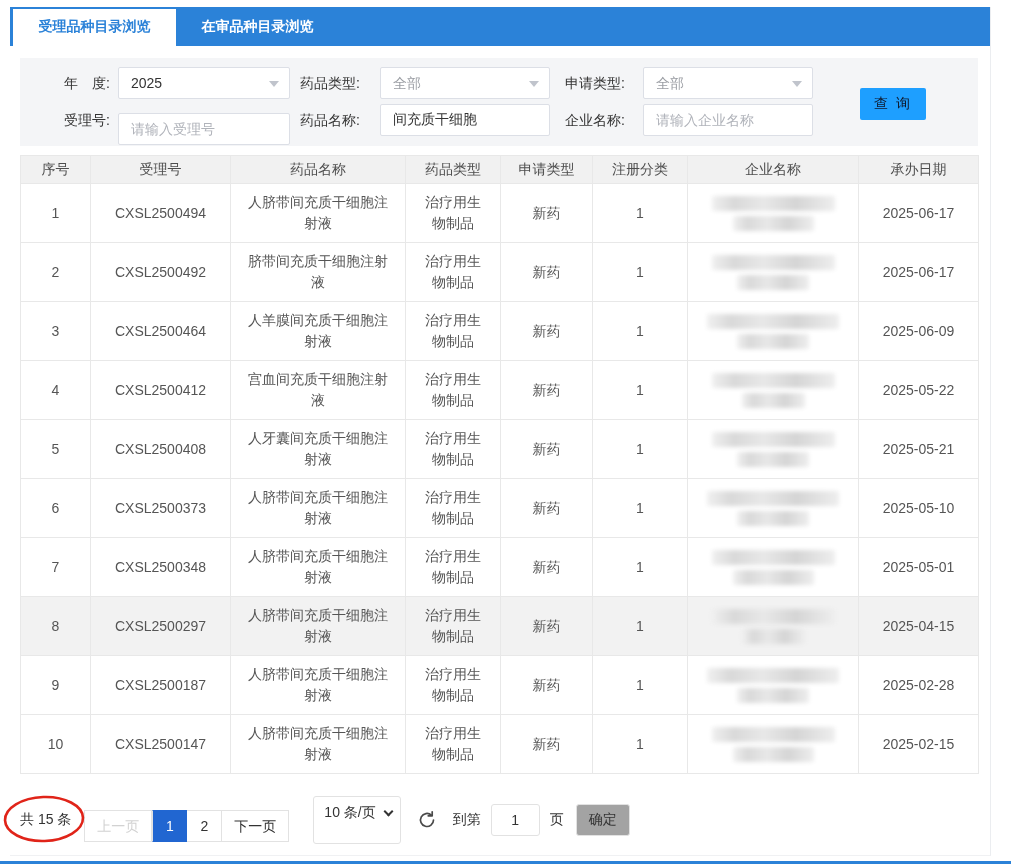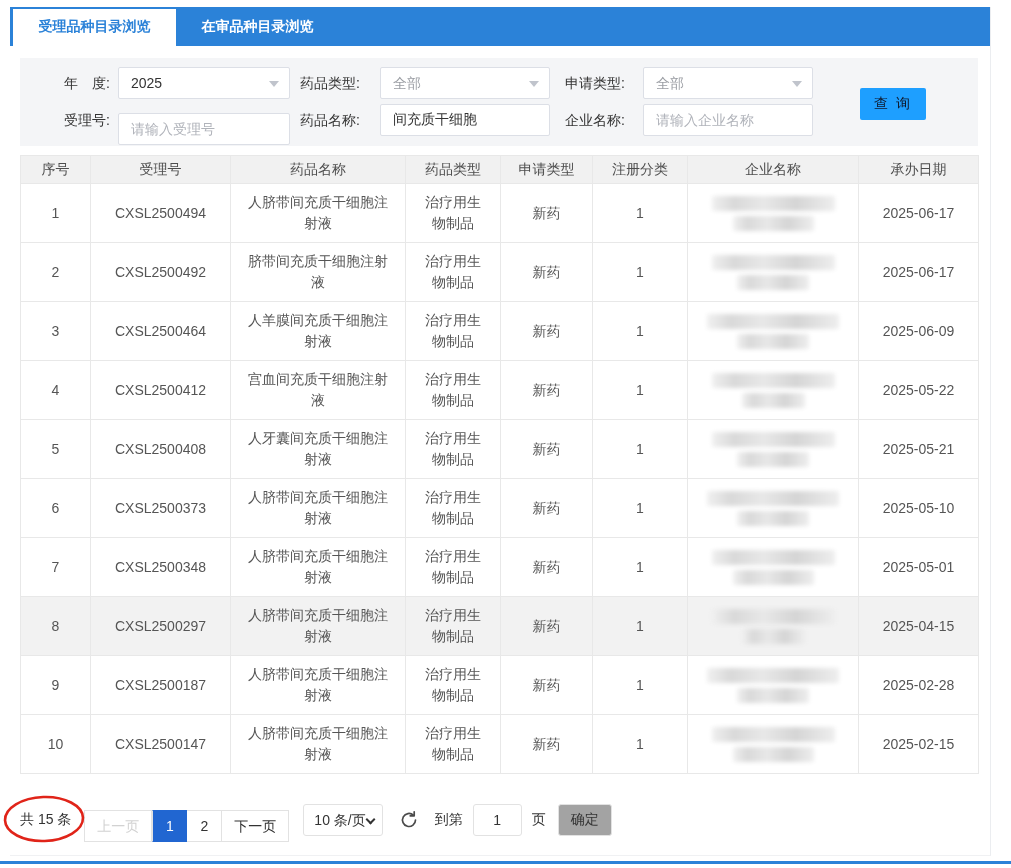--- a/index.html
+++ b/index.html
@@ -69,22 +69,22 @@
   .pagination{position:absolute;left:0;top:797px;width:100%;height:32px;
     display:flex;align-items:center;padding-left:7px;font-size:14px;color:#333;}
   .total{margin-right:10px;padding:0 3px;}
   .pg-group{display:flex;height:20px;}
   .pg-btn{min-width:35px;height:32px;padding:0 12px;background:#fff;
     border:1px solid #e2e2e2;border-left:none;font-size:14px;color:#333;
     cursor:pointer;line-height:30px;text-align:center;}
   .pg-group .pg-btn:first-child{border-left:1px solid #e2e2e2;}
   .pg-btn.disabled{color:#d2d2d2;cursor:default;}
   .pg-btn.active{background:var(--page-blue);border-color:var(--page-blue);color:#fff;}
-  .size-select{position:relative;margin-left:14px;height:32px;line-height:30px;
-    border:1px solid #e2e2e2;border-radius:3px;background:#fff;padding:0 16px 0 10px;
+  .size-select{position:relative;margin-left:24px;height:48px;line-height:30px;
+    border:1px solid #e2e2e2;border-radius:3px;background:#fff;padding:0 24px 0 10px;
     cursor:pointer;}
   .size-select .dark-caret{position:absolute;right:8px;top:11px;width:7px;height:7px;
     border-right:2px solid #333;border-bottom:2px solid #333;transform:rotate(45deg);}
   .refresh{margin-left:16px;width:20px;height:20px;cursor:pointer;display:inline-flex;}
   .jump-label{margin-left:16px;}
   .jump-input{margin-left:10px;width:49px;height:32px;border:1px solid #e2e2e2;
     border-radius:3px;text-align:center;font-size:14px;color:#333;outline:none;}
   .jump-suffix{margin-left:10px;}
   .confirm-btn{margin-left:12px;height:32px;padding:0 12px;background:#a3a3a3;
     border:1px solid #e2e2e2;border-radius:3px;font-size:14px;color:#333;cursor:pointer;}

